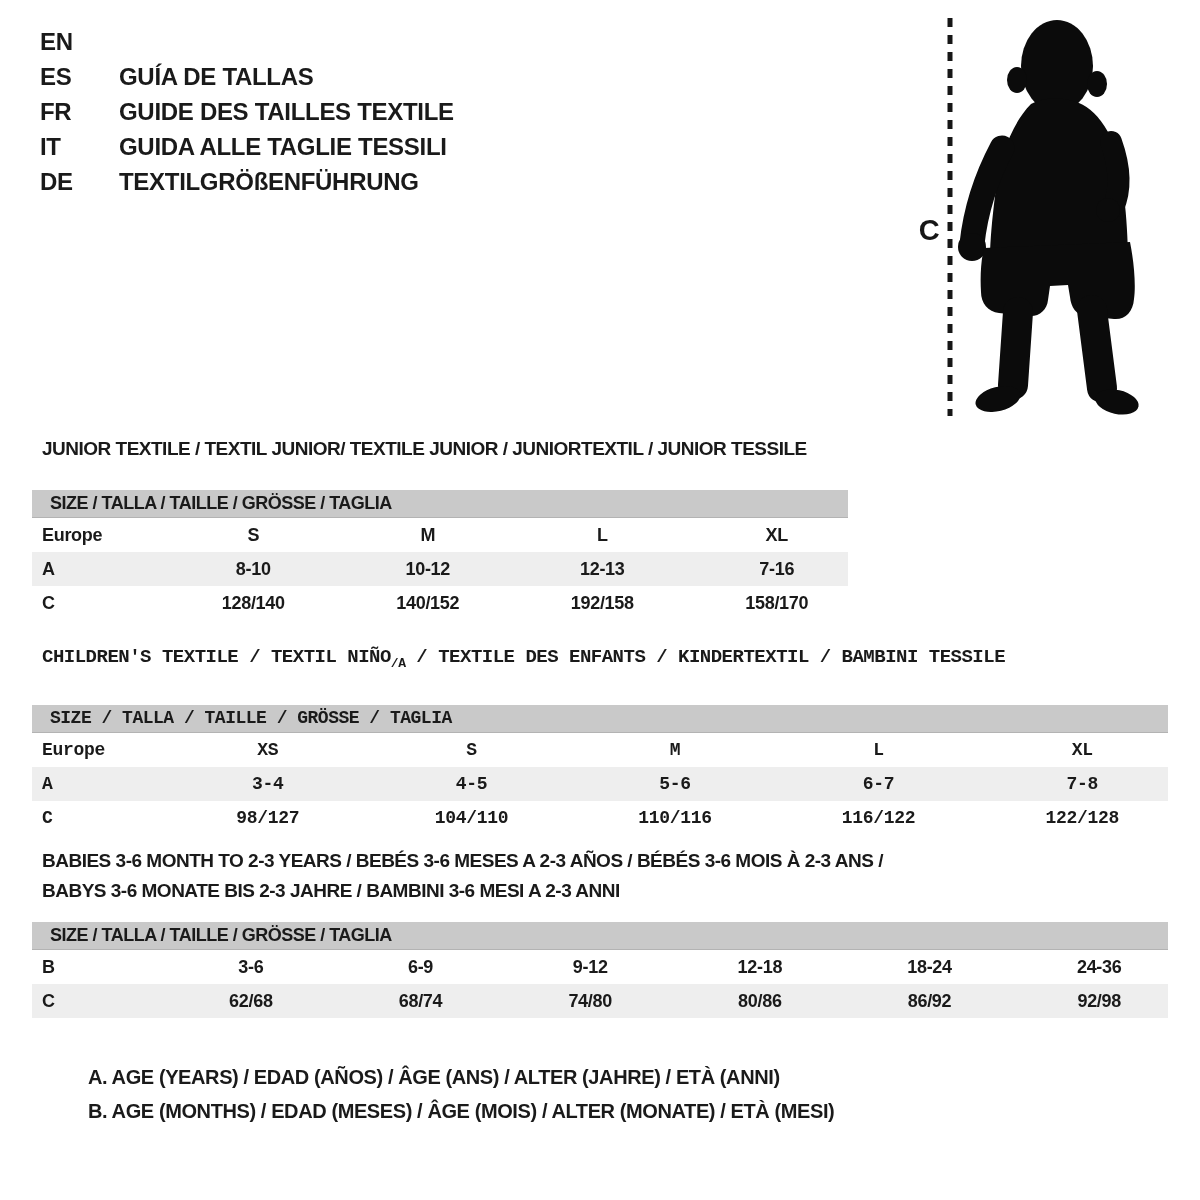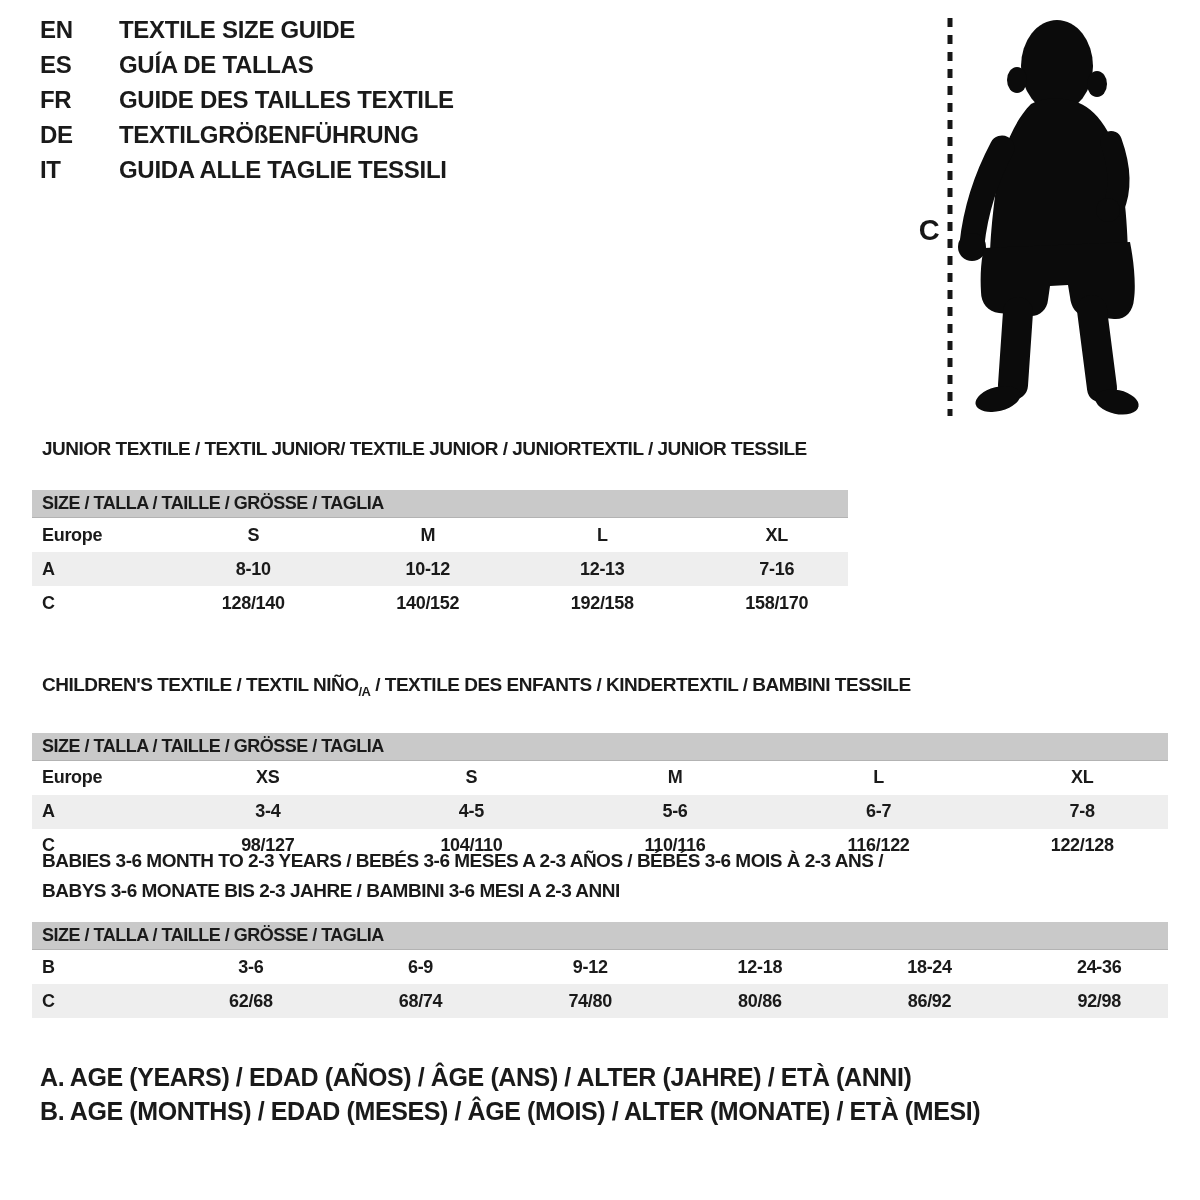--- a/index.html
+++ b/index.html
@@ -9,98 +9,97 @@
     background: #ffffff;
     position: relative;
     overflow: hidden;
     font-family: "Liberation Sans", sans-serif;
     font-weight: bold;
     color: #1a1a1a;
     letter-spacing: -0.3px;
   }
 
   
-  .lang-block { position: absolute; left: 40px; top: 12px; }
+  .lang-block { position: absolute; left: 40px; top: 24px; }
   .lang-row { display: flex; align-items: center; height: 35px; font-size: 24px; }
   .lang-code { width: 79px; flex: 0 0 79px; }
   .lang-title { white-space: nowrap; }
 
   
   .figure-block { position: absolute; left: 880px; top: 0; width: 320px; height: 440px; }
   .figure-block svg { display: block; width: 320px; height: 440px; }
   .figure-block text {
     font-family: "Liberation Sans", sans-serif;
     font-weight: bold;
   }
 
   
   .section { position: absolute; left: 32px; }
   #section-junior   { top: 434px; width: 816px; }
-  #section-children { top: 670px; width: 1136px; }
+  #section-children { top: 642px; width: 1136px; font-family: Liberation Mono, monospace; }
   #section-babies   { top: 846px; width: 1136px; }
 
   .section-title {
     font-size: 19px;
     padding-left: 10px;
     letter-spacing: -0.5px;
     white-space: nowrap;
     line-height: 30px;
   }
   .section-title .subscript { font-size: 13px; vertical-align: sub; }
 
   .size-table { margin-top: 26px; width: 100%; }
   #section-babies .size-table { margin-top: 16px; }
 
   .thead {
     background: #c9c9c9;
     border-bottom: 1px solid #b3b3b3;
     height: 28px;
     display: flex; align-items: center;
-    padding-left: 10px;
+    padding-left: 18px;
     font-size: 18px;
     box-sizing: border-box;
     letter-spacing: -0.5px;
   }
   .trow {
     display: flex; align-items: center;
     height: 34px;
     font-size: 18px;
     gap: 32px;
   }
   .trow.striped { background: #eeeeee; }
   .tlabel { flex: 0 0 118px; padding-left: 10px; box-sizing: border-box; }
   .tcell { flex: 1 1 0; text-align: center; }
 
   
   .legend { position: absolute; left: 40px; top: 1060px; }
-  .legend-line { height: 34px; display: flex; align-items: center; font-size: 25px; white-space: nowrap; letter-spacing: -0.4px; }
+  .legend-line { height: 34px; display: flex; align-items: center; font-size: 20px; white-space: nowrap; letter-spacing: -0.4px; margin-left: 48px; }
 </style>
 </head>
 <body>
 
 <div class="lang-block">
   <div class="lang-row">
     <span class="lang-code">EN</span>
-    <span class="lang-title">TEXTILE SIZE GUIDE</span>
   </div>
   <div class="lang-row">
     <span class="lang-code">ES</span>
     <span class="lang-title">GUÍA DE TALLAS</span>
   </div>
   <div class="lang-row">
     <span class="lang-code">FR</span>
     <span class="lang-title">GUIDE DES TAILLES TEXTILE</span>
   </div>
   <div class="lang-row">
+    <span class="lang-code">IT</span>
+    <span class="lang-title">GUIDA ALLE TAGLIE TESSILI</span>
+  </div>
+  <div class="lang-row">
     <span class="lang-code">DE</span>
     <span class="lang-title">TEXTILGRÖßENFÜHRUNG</span>
-  </div>
-  <div class="lang-row">
-    <span class="lang-code">IT</span>
-    <span class="lang-title">GUIDA ALLE TAGLIE TESSILI</span>
   </div>
 </div>
 
 <div class="figure-block">
   <svg viewBox="0 0 320 440" xmlns="http://www.w3.org/2000/svg">
     <line x1="70" y1="18" x2="70" y2="416" stroke="#161616" stroke-width="5" stroke-dasharray="9 8"></line>
     <text x="49" y="240" font-size="29" text-anchor="middle" fill="#161616">C</text>
     <g fill="#0b0b0b">
       <ellipse cx="177" cy="66" rx="36" ry="46"></ellipse>
       <ellipse cx="137" cy="80" rx="10" ry="13"></ellipse>

